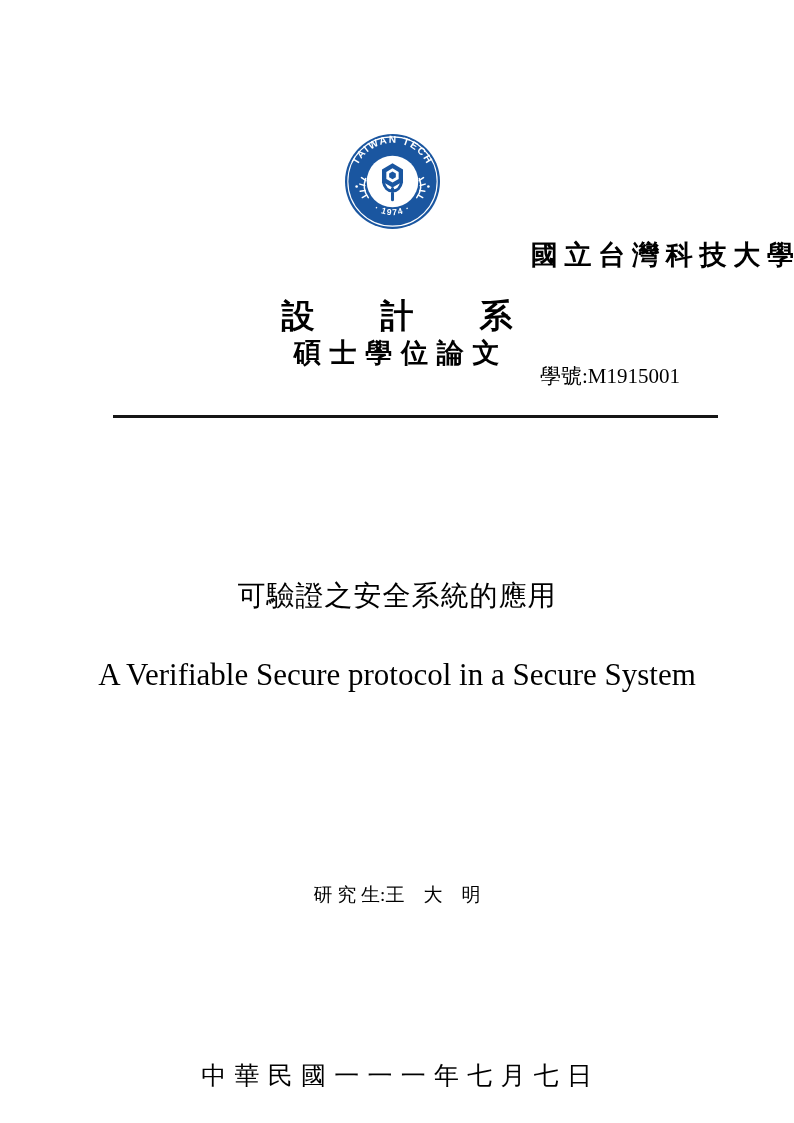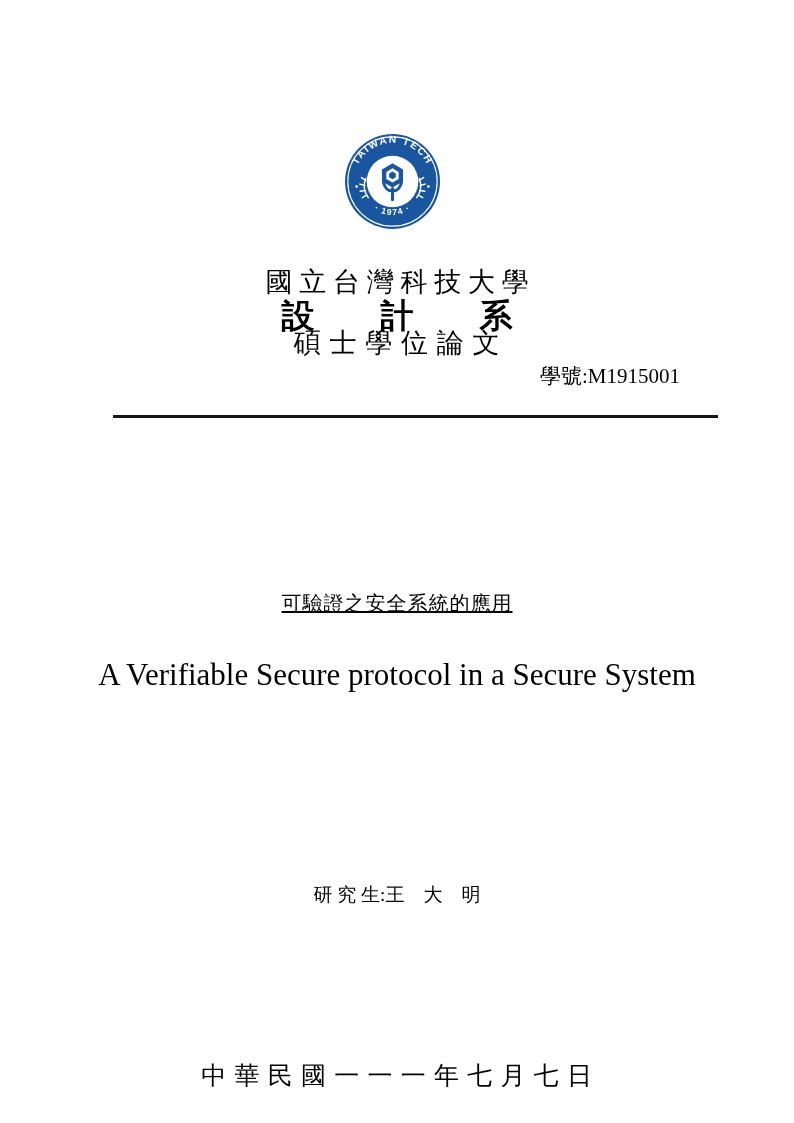--- a/index.html
+++ b/index.html
@@ -11,26 +11,26 @@
     font-family:"Liberation Serif","DejaVu Serif",serif;
     color:#000000;
     overflow:hidden;
   }
   .abs-center {
     position:absolute; left:0; width:100%;
     text-align:center; line-height:1.15; white-space:pre;
   }
   .logo-wrap { position:absolute; left:344px; top:133px; width:97px; height:97px; }
   .logo-wrap svg { display:block; width:100%; height:100%; }
-  .uni    { top:267px; font-size:27px; font-weight:normal; }
+  .uni    { top:240px; font-size:27px; font-weight:bold;text-align:right; }
   .dept   { top:298px; font-size:33px; font-weight:bold; }
-  .degree { top:328px; font-size:27px; font-weight:normal; letter-spacing:1px; }
+  .degree { top:338px; font-size:27px; font-weight:bold; letter-spacing:1px; }
   .sid    { position:absolute; top:362px; right:114px; font-size:21px; white-space:pre; }
   .rule   { position:absolute; left:113px; top:415px; width:605px; height:3px; background:#161616; }
-  .title-zh { top:592px; font-size:20px; letter-spacing:1px;text-decoration:underline; }
+  .title-zh { top:580px; font-size:28px; letter-spacing:1px; }
   .title-en { top:657px; font-size:31px; }
   .researcher { top:884px; font-size:19px; }
   .advisor    { top:913px; font-size:23px; }
   .date-line  { top:1062px; font-size:25px; letter-spacing:1px; }
   .logo-arc-text  { font-family:"Liberation Sans","DejaVu Sans",sans-serif; font-weight:bold; font-size:10px; letter-spacing:1.6px; fill:#ffffff; }
   .logo-year-text { font-family:"Liberation Sans","DejaVu Sans",sans-serif; font-weight:bold; font-size:8.5px; letter-spacing:1.2px; fill:#ffffff; }
 </style>
 </head>
 <body>
 

